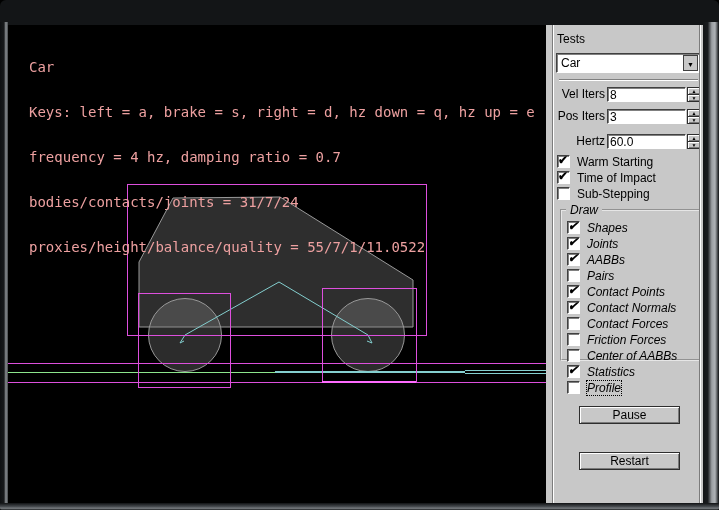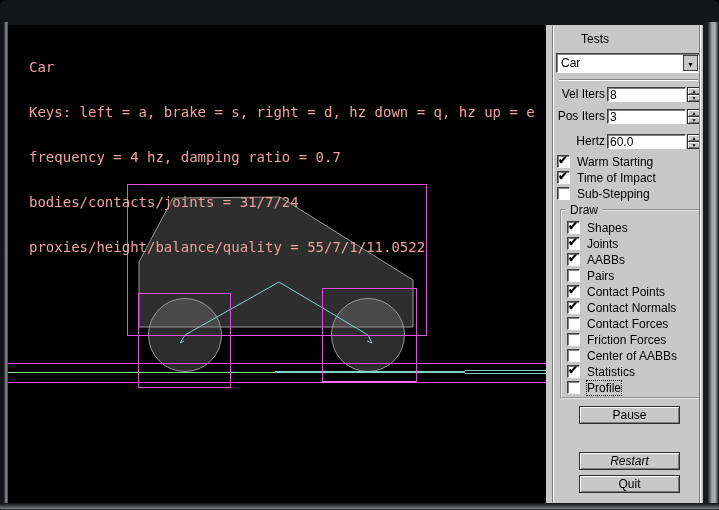--- a/index.html
+++ b/index.html
@@ -42,21 +42,21 @@
   .canvas{position:absolute;left:8px;top:25px;width:538px;height:478px;background:var(--canvas_bg,#000);}
   .stats{position:absolute;left:21px;top:5px;color:var(--stats_text,#eda0a0);
     font-family:"DejaVu Sans Mono",monospace;font-size:14px;line-height:15px;white-space:pre;}
   
   .panel{position:absolute;left:546px;top:25px;width:157px;height:478px;background:var(--panel_bg,#c8c8c8);
     font-size:12px;color:#000;}
   .panel::before{content:"";position:absolute;left:6px;top:0;bottom:0;width:2px;
     background:linear-gradient(90deg,#7c7c7c 0 1px,#ffffff 1px 2px);}
   .panel::after{content:"";position:absolute;right:2px;top:0;bottom:0;width:2px;
     background:linear-gradient(90deg,#7c7c7c 0 1px,#ffffff 1px 2px);}
-  .plabel{position:absolute;margin-left:24px;}
+  .plabel{position:absolute;}
   .sunken{background:#fff;border:1px solid;border-color:#404040 #fff #fff #404040;
     box-shadow:inset 1px 1px 0 #808080;}
   .dropdown{position:absolute;left:10px;top:28px;width:144px;height:20px;}
   .dd-text{position:absolute;left:4px;top:1px;line-height:17px;}
   .dd-btn{position:absolute;right:1px;top:1px;bottom:1px;width:15px;background:#c8c8c8;
     border:1px solid #404040;text-align:center;}
   .dd-arrow{font-size:7px;line-height:15px;color:#000;}
   .sep{position:absolute;left:13px;top:54px;width:139px;height:2px;
     background:linear-gradient(#808080 0 1px,#fff 1px 2px);}
   .spinrow{position:absolute;left:0;width:172px;height:15px;}
@@ -71,22 +71,22 @@
   .spinbtn.dn{top:7px;}
   .cbrow{position:absolute;height:14px;}
   .checkbox{position:absolute;left:0;top:0;width:13px;height:13px;background:#fff;border:1px solid;
     border-color:#404040 #fff #fff #404040;box-shadow:inset 1px 1px 0 #808080;}
   .checkbox .mark{position:absolute;left:0px;top:-3px;font-size:12px;font-weight:bold;color:#000;
     display:none;}
   .checkbox.on .mark{display:block;}
   .cblabel{position:absolute;left:20px;top:0;line-height:14px;white-space:nowrap;}
   .focus-ring{outline:none;}
   .focus-ring.on{outline:1px dotted #000;outline-offset:0px;}
-  .drawgroup{position:absolute;left:14px;top:184px;width:141px;height:190px;
-    border:2px groove #e6e6e6;}
+  .drawgroup{position:absolute;left:14px;top:184px;width:141px;height:152px;
+    border:2px groove #e6e6e6;font-style:italic;}
   .legend{position:absolute;left:4px;top:-8px;background:#c8c8c8;padding:0 4px;line-height:14px;}
   .btn{position:absolute;left:33px;width:101px;height:18px;background:#c8c8c8;border:1px solid #2e2e2e;
     box-shadow:inset 1px 1px 0 #fff, inset -1px -1px 0 #7a7a7a;
     font-family:"Liberation Sans",sans-serif;font-size:12px;color:#000;text-align:center;padding:0;}
   svg line,svg rect,svg polyline{shape-rendering:crispEdges;}
 </style>
 </head>
 <body>
 
 <div class="window">
@@ -240,17 +240,16 @@
           </span>
         <span class="cblabel">Statistics</span>
       </div>
       <div class="cbrow" style="left:5px;top:170px;">
         <span class="checkbox"></span>
         <span class="cblabel focus-ring on">Profile</span>
       </div>
     </div>
 
     <button class="btn" style="top:381px;">Pause</button>
-    <button class="btn" style="top:427px;font-style:italic;">Restart</button>
-    <button class="btn" style="top:450px;">Quit</button>
+    <button class="btn" style="top:427px;">Restart</button>
   </div>
 
 </div>
 
 </body></html>

